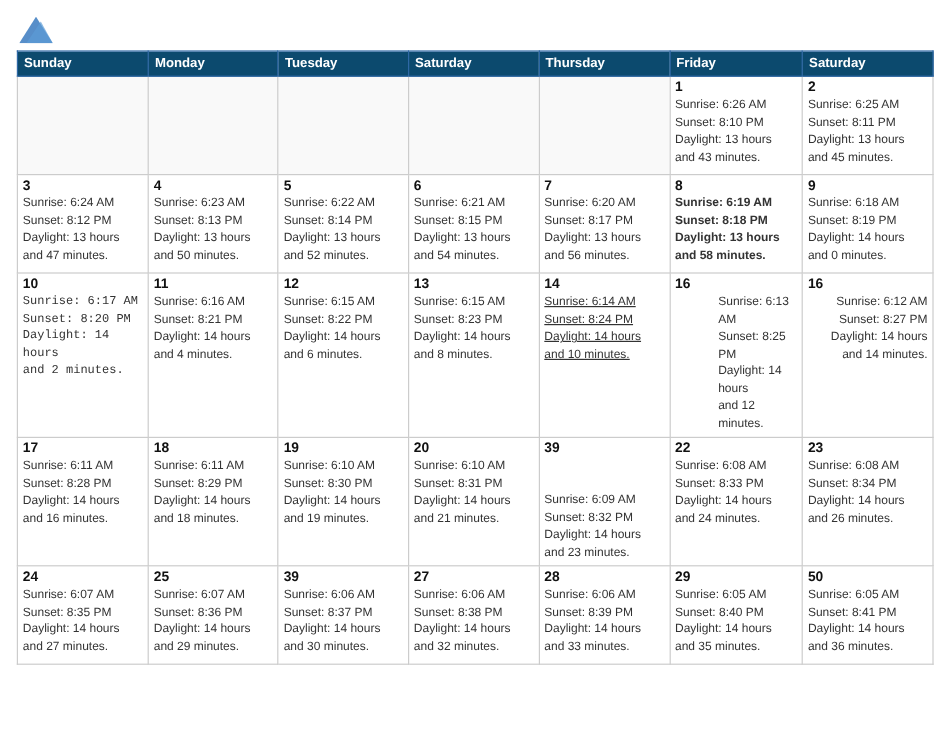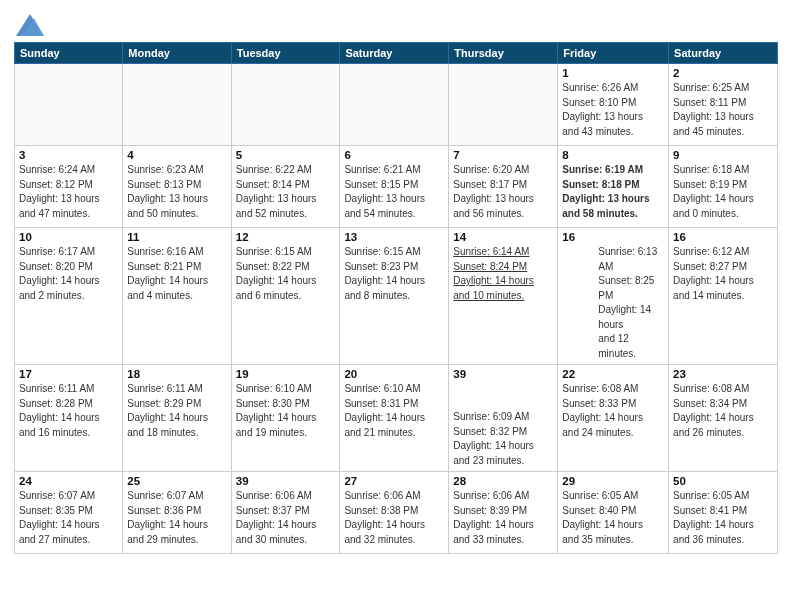--- a/index.html
+++ b/index.html
@@ -194,21 +194,21 @@
             <div class="day-num">9</div>
             <div class="day-info" style="white-space: pre-line;">Sunrise: 6:18 AM
 Sunset: 8:19 PM
 Daylight: 14 hours
 and 0 minutes.</div>
           </td>
         </tr>
         <tr>
           <td>
             <div class="day-num">10</div>
-            <div class="day-info" style="white-space: pre-line;">Sunrise: 6:17 AM
+            <div class="day-info" style="white-space: pre-line; font-family: Liberation Mono, monospace;">Sunrise: 6:17 AM
 Sunset: 8:20 PM
 Daylight: 14 hours
 and 2 minutes.</div>
           </td>
           <td>
             <div class="day-num">11</div>
             <div class="day-info" style="white-space: pre-line;">Sunrise: 6:16 AM
 Sunset: 8:21 PM
 Daylight: 14 hours
 and 4 minutes.</div>
@@ -236,21 +236,21 @@
           </td>
           <td>
             <div class="day-num">16</div>
             <div class="day-info" style="white-space: pre-line; margin-left: 36px;">Sunrise: 6:13 AM
 Sunset: 8:25 PM
 Daylight: 14 hours
 and 12 minutes.</div>
           </td>
           <td>
             <div class="day-num">16</div>
-            <div class="day-info" style="white-space: pre-line;">Sunrise: 6:12 AM
+            <div class="day-info" style="white-space: pre-line; text-align: right;">Sunrise: 6:12 AM
 Sunset: 8:27 PM
 Daylight: 14 hours
 and 14 minutes.</div>
           </td>
         </tr>
         <tr>
           <td>
             <div class="day-num">17</div>
             <div class="day-info" style="white-space: pre-line;">Sunrise: 6:11 AM
 Sunset: 8:28 PM

